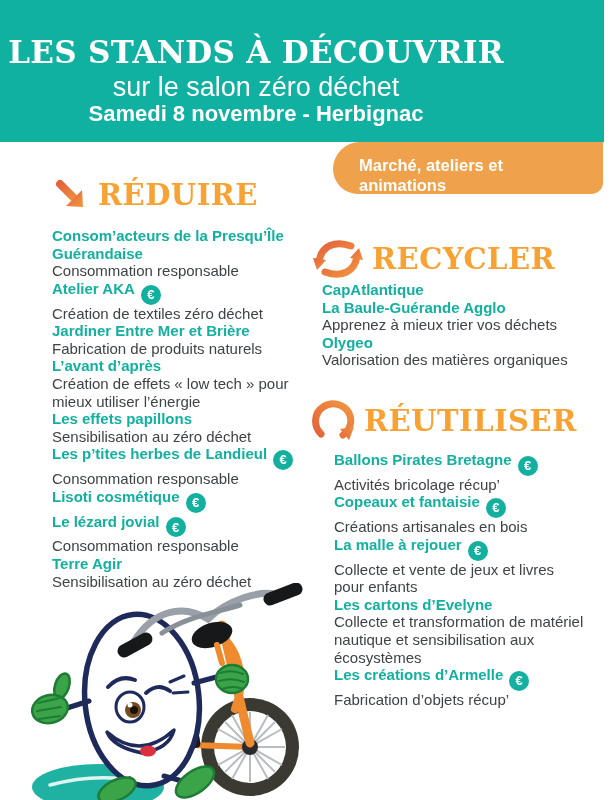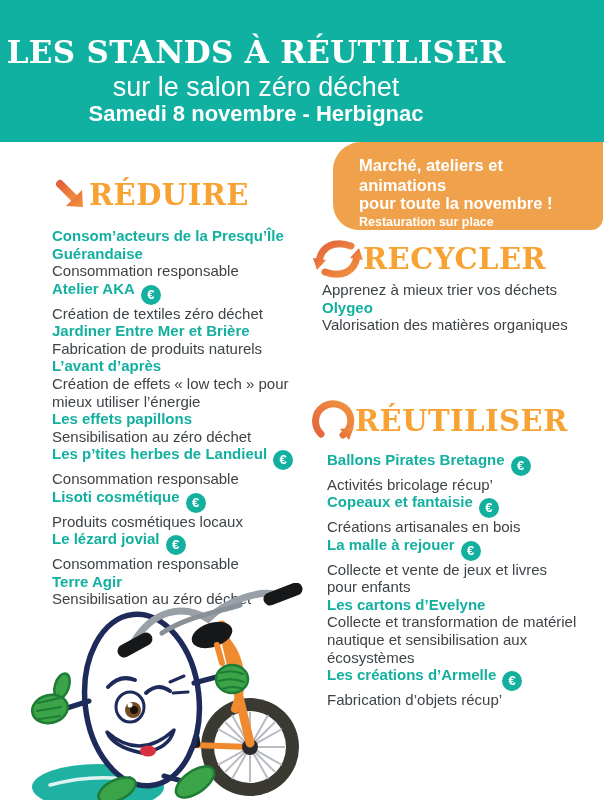--- a/index.html
+++ b/index.html
@@ -7,56 +7,56 @@
           font-family:"Liberation Sans",sans-serif;}
 
   
   .header-band{position:absolute;left:0;top:0;width:604px;height:142px;background:#10b1a1;}
   .header-inner{position:absolute;left:0;top:34px;width:512px;text-align:center;color:#ffffff;}
   .title{font-family:"DejaVu Serif",serif;font-weight:700;font-size:31px;line-height:36px;letter-spacing:.3px;}
   .subtitle{font-size:27px;font-weight:400;line-height:31px;margin-top:2px;}
   .dateline{font-size:22px;font-weight:600;line-height:21px;margin-top:0;}
 
   
-  .info-box{position:absolute;left:333px;top:142px;width:270px;height:88px;background:#f0a14b;
+  .info-box{position:absolute;left:333px;top:142px;width:270px;height:52px;background:#f0a14b;
             border-radius:28px 0 12px 26px;box-sizing:border-box;padding:13px 10px 0 26px;color:#ffffff;}
   .info-strong{font-size:16.5px;font-weight:700;line-height:20px;}
   .info-small{font-size:12.5px;font-weight:700;line-height:15px;margin-top:2px;}
 
   
-  .sec-heading{position:absolute;display:flex;align-items:center;color:#f7a233;
+  .sec-heading{position:absolute;display:flex;align-items:center;gap:9px;color:#f7a233;
                font-family:"DejaVu Serif",serif;font-weight:700;font-size:29px;letter-spacing:.5px;}
   #h-reduire{left:52px;top:176px;}
   #h-recycler{left:311px;top:238px;}
   #h-reutiliser{left:311px;top:400px;}
   .sec-heading svg{display:block;}
 
   
   .items{position:absolute;font-size:15px;line-height:17.6px;}
   #items-reduire{left:52px;top:227px;width:276px;}
   #items-recycler{left:322px;top:281px;width:254px;}
-  #items-reutiliser{left:327px;top:451px;width:254px;}
+  #items-reutiliser{left:334px;top:451px;width:254px;}
   .item-name{color:#13b0a0;font-weight:700;}
   .item-name .nm{white-space:pre-line;}
   .item-desc{color:#3e4347;font-weight:400;}
   .euro{display:inline-flex;align-items:center;justify-content:center;width:20px;height:20px;
         border-radius:50%;background:#13b0a0;color:#ffffff;font-size:13px;font-weight:700;
         margin-left:6px;vertical-align:-5px;}
 
   
   .mascot{position:absolute;left:12px;top:583px;width:300px;height:217px;}
 </style>
 </head>
 <body>
 
 <div class="poster">
 
   <div class="header-band">
     <div class="header-inner">
-      <div class="title">LES STANDS À RÉUTILISER</div>
+      <div class="title">LES STANDS À DÉCOUVRIR</div>
       <div class="subtitle">sur le salon zéro déchet</div>
       <div class="dateline">Samedi 8 novembre - Herbignac</div>
     </div>
   </div>
 
   <div class="info-box">
     <div class="info-strong">Marché, ateliers et animations</div>
     <div class="info-strong" style="margin-top:-2px">pour toute la novembre !</div>
     <div class="info-small">Restauration sur place</div>
   </div>
@@ -94,21 +94,20 @@
       <div class="item">
         <div class="item-name"><span class="nm">Les effets papillons</span></div>
         <div class="item-desc">Sensibilisation au zéro déchet</div>
       </div>
       <div class="item">
         <div class="item-name"><span class="nm">Les p’tites herbes de Landieul</span><span class="euro">€</span></div>
         <div class="item-desc">Consommation responsable</div>
       </div>
       <div class="item">
         <div class="item-name"><span class="nm">Lisoti cosmétique</span><span class="euro">€</span></div>
-        <div class="item-desc">Produits cosmétiques locaux</div>
       </div>
       <div class="item">
         <div class="item-name"><span class="nm">Le lézard jovial</span><span class="euro">€</span></div>
         <div class="item-desc">Consommation responsable</div>
       </div>
       <div class="item">
         <div class="item-name"><span class="nm">Terre Agir</span></div>
         <div class="item-desc">Sensibilisation au zéro déchet</div>
       </div>
     </div>
@@ -123,20 +122,22 @@
         </defs>
       <path d="M40 8 C24 2 10 8 8 24" stroke="url(#og2)" stroke-width="7" stroke-linecap="round" fill="none"></path>
       <path d="M2 20 L15 22 L6 32 Z" fill="url(#og2)"></path>
       <path d="M14 34 C30 40 44 34 46 18" stroke="url(#og2)" stroke-width="7" stroke-linecap="round" fill="none"></path>
       <path d="M52 22 L39 20 L48 10 Z" fill="url(#og2)"></path>
     </svg>
     <span>RECYCLER</span>
   </div>
   <div class="items" id="items-recycler">
       <div class="item">
+        <div class="item-name"><span class="nm">CapAtlantique
+La Baule-Guérande Agglo</span></div>
         <div class="item-desc">Apprenez à mieux trier vos déchets</div>
       </div>
       <div class="item">
         <div class="item-name"><span class="nm">Olygeo</span></div>
         <div class="item-desc">Valorisation des matières organiques</div>
       </div>
     </div>
 
   <div class="sec-heading" id="h-reutiliser">
     <svg width="44" height="42" viewBox="0 0 44 42">

